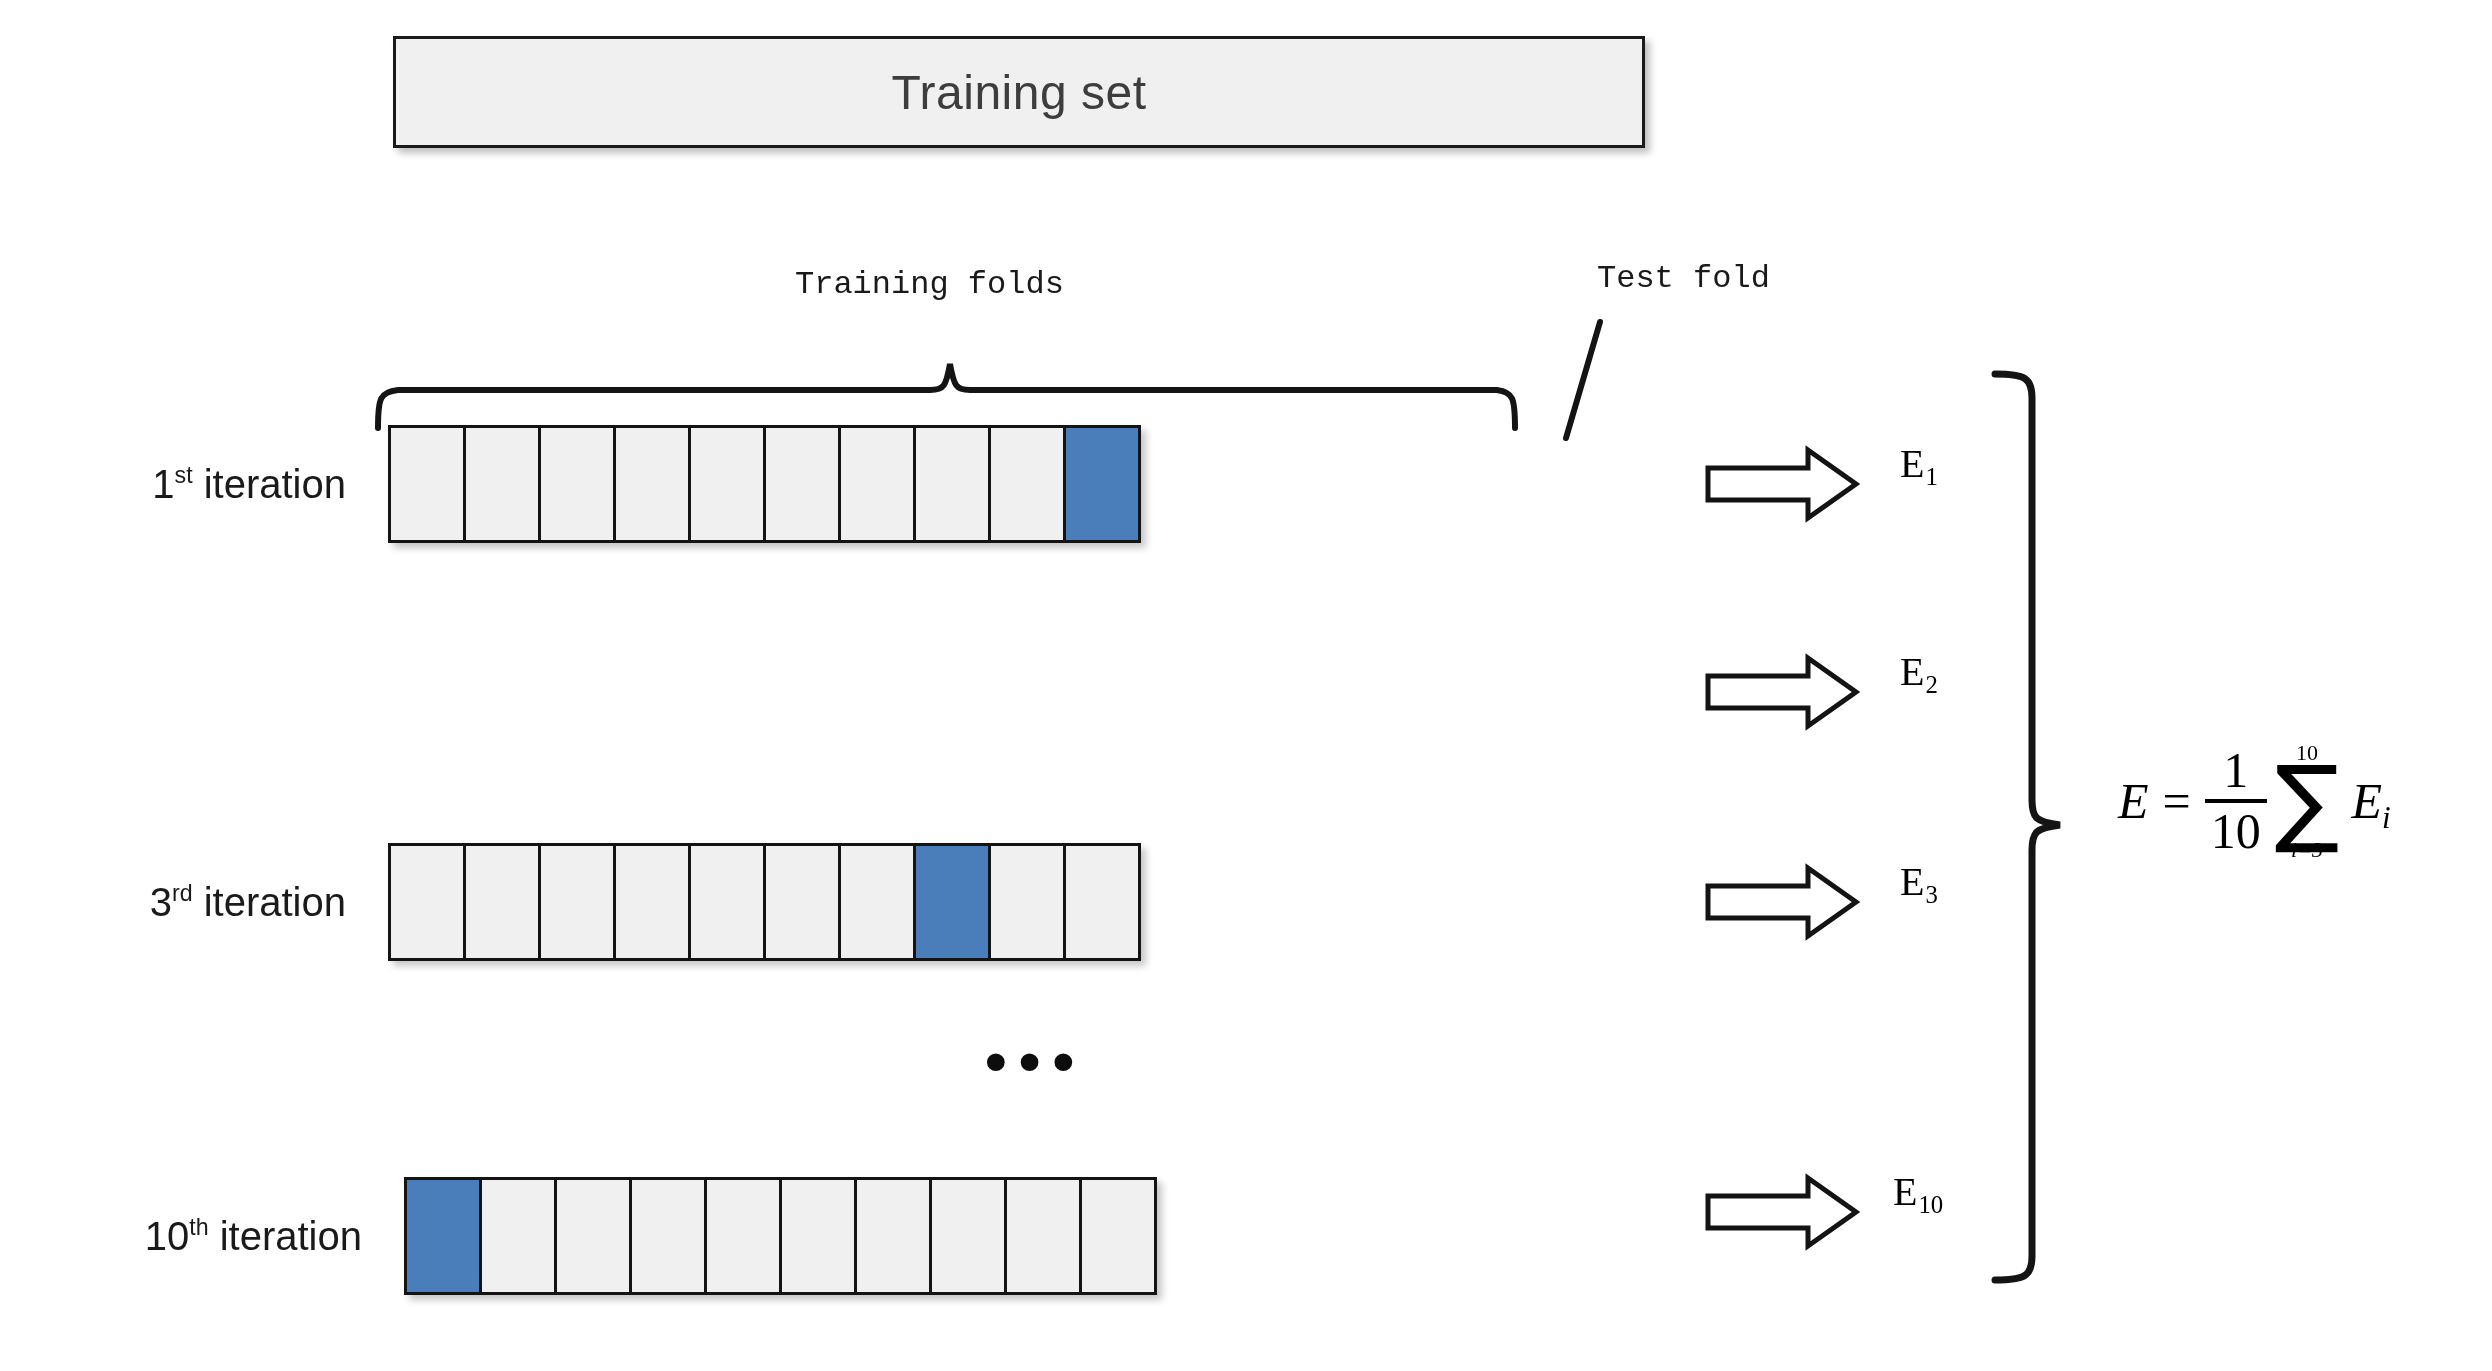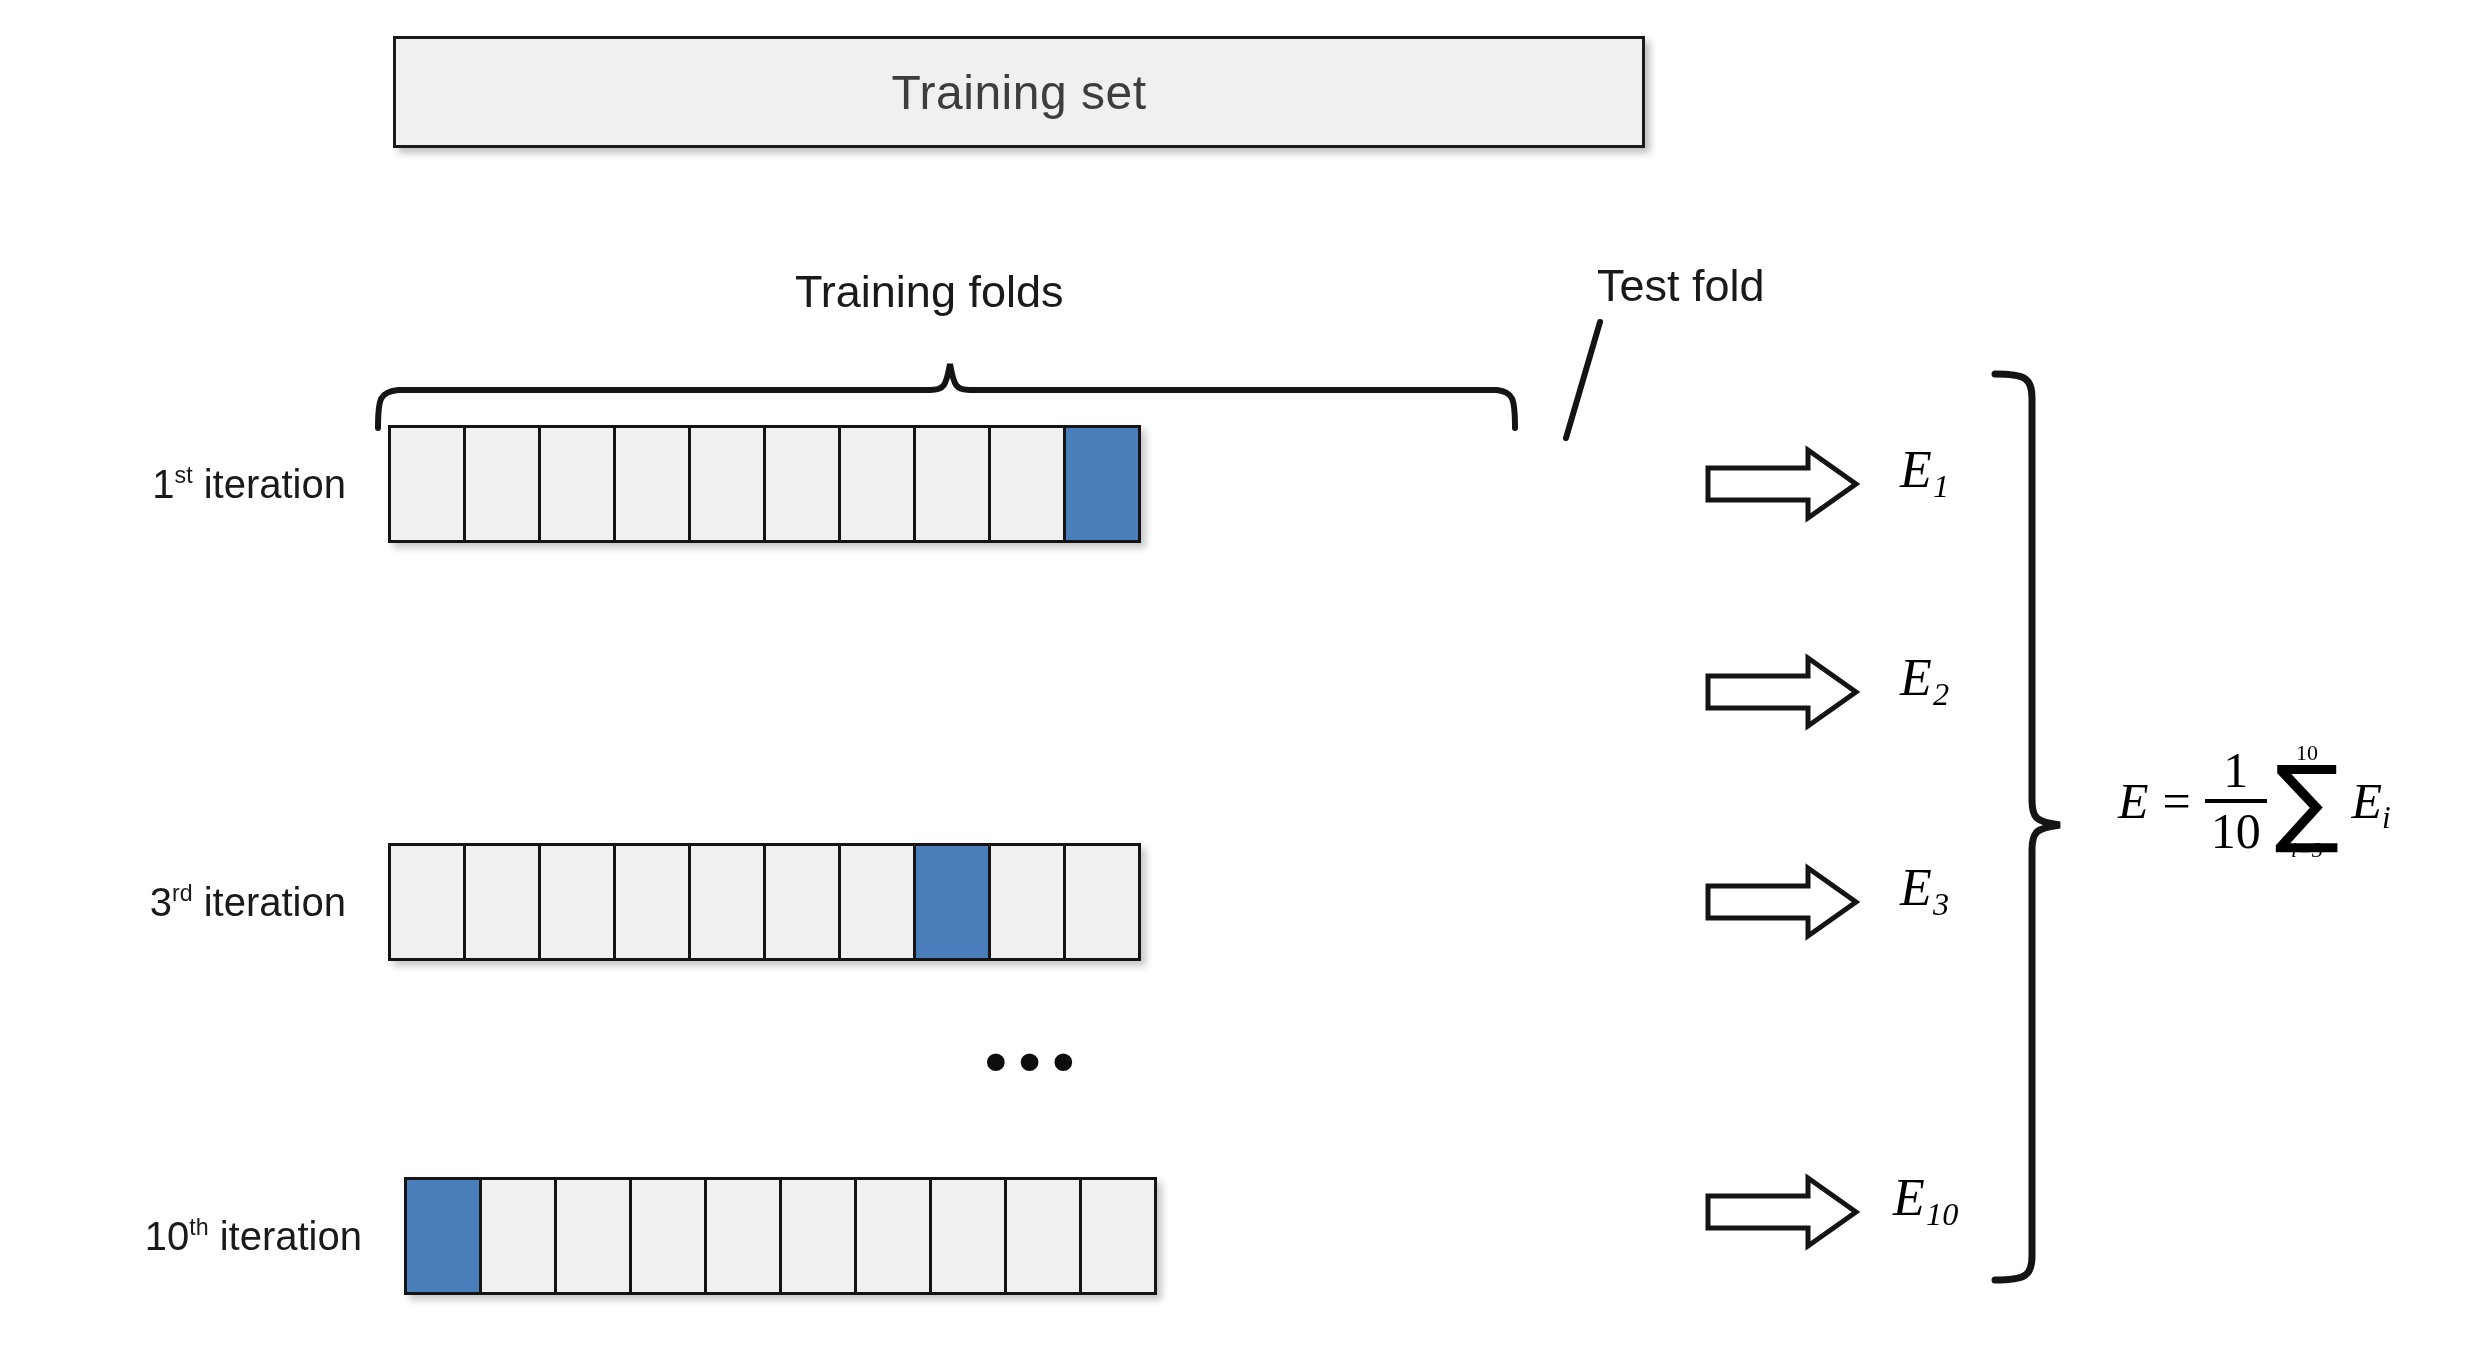--- a/index.html
+++ b/index.html
@@ -39,24 +39,24 @@
   .trainingset-label {
     font-size: 48px;
     color: #3d3d3d;
     font-family: "Liberation Sans", sans-serif;
     letter-spacing: 0.5px;
   }
 
   
   .callout-label {
     position: absolute;
-    font-size: 45px;
+    font-size: 32px;
     color: #1a1a1a;
     white-space: nowrap;
-    font-family: Liberation Sans, sans-serif;
+    font-family: Liberation Mono, monospace;
   }
   #training-folds-label { left: 795px; top: 266px; }
   #test-fold-label      { left: 1597px; top: 260px; }
 
   
   #vector-layer {
     position: absolute;
     left: 0; top: 0;
     width: 2492px;
     height: 1371px;
@@ -100,22 +100,21 @@
   }
   .fold:first-child { margin-left: 0; }
   .fold.test-fold {
     background: #4a7ebb;
   }
 
   
   .err-label {
     position: absolute;
     font-family: "Liberation Serif", serif;
-    font-style: italic;
-    font-size: 52px;
+    font-size: 40px;
     color: #000000;
     white-space: nowrap;
   }
   .err-label sub {
     font-size: 0.62em;
     vertical-align: baseline;
     position: relative;
     top: 0.32em;
     left: 0.04em;
   }

